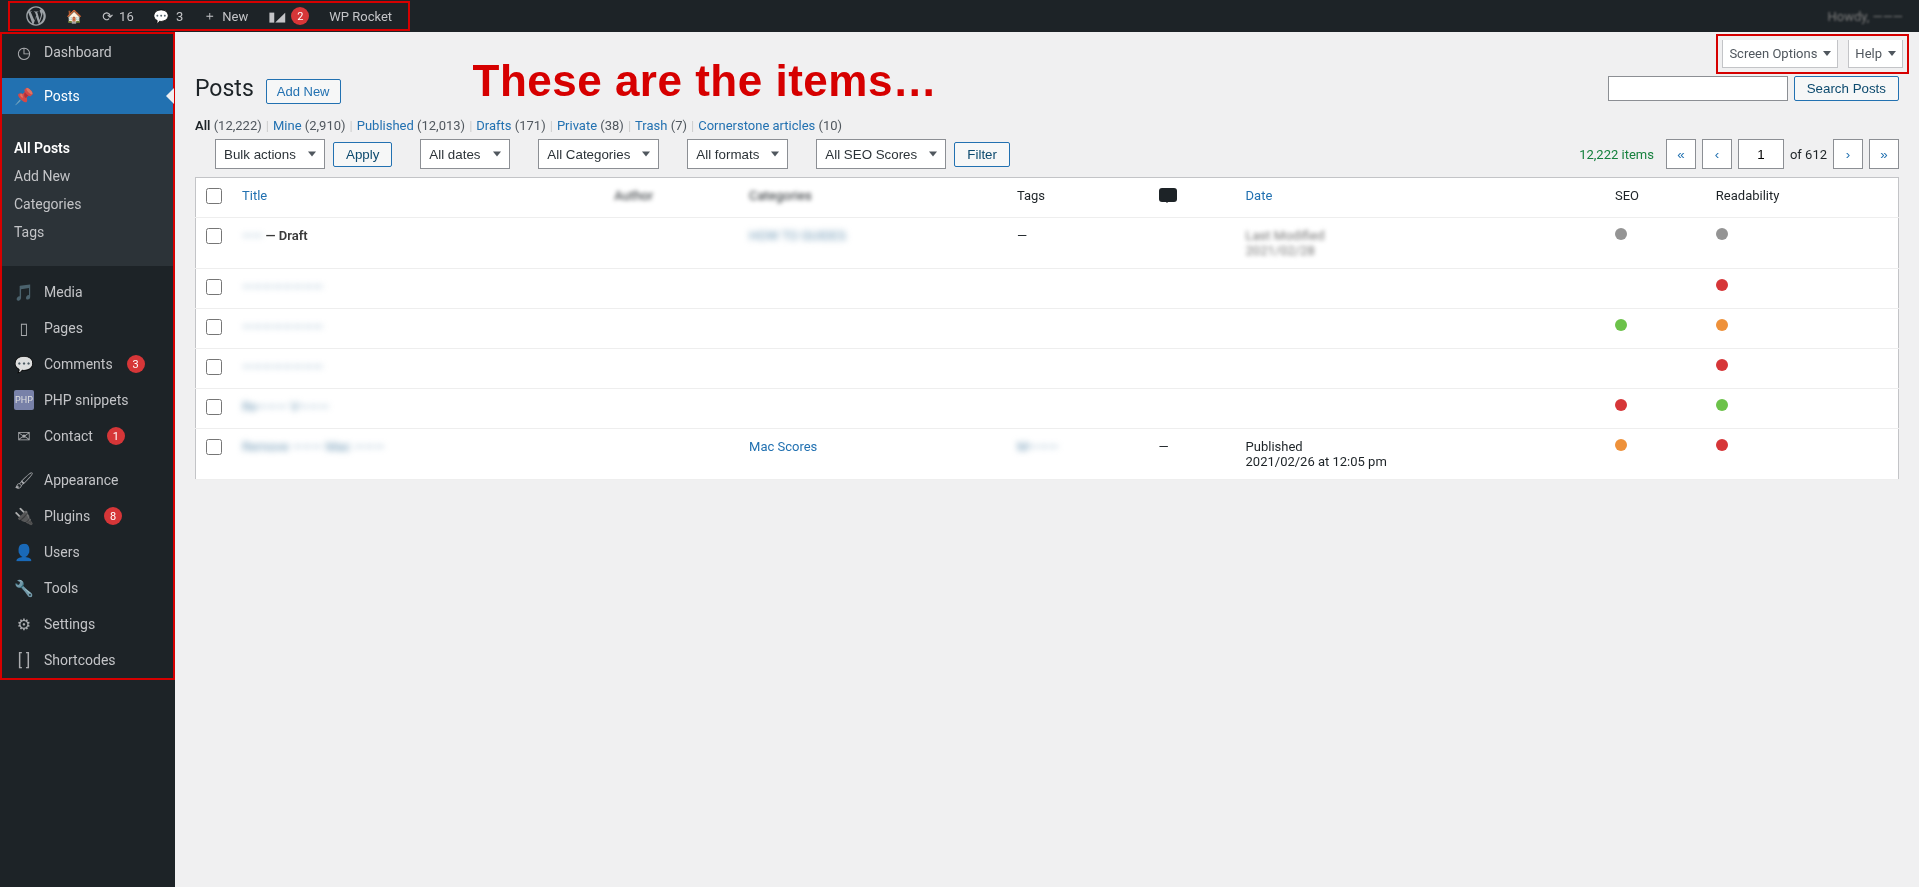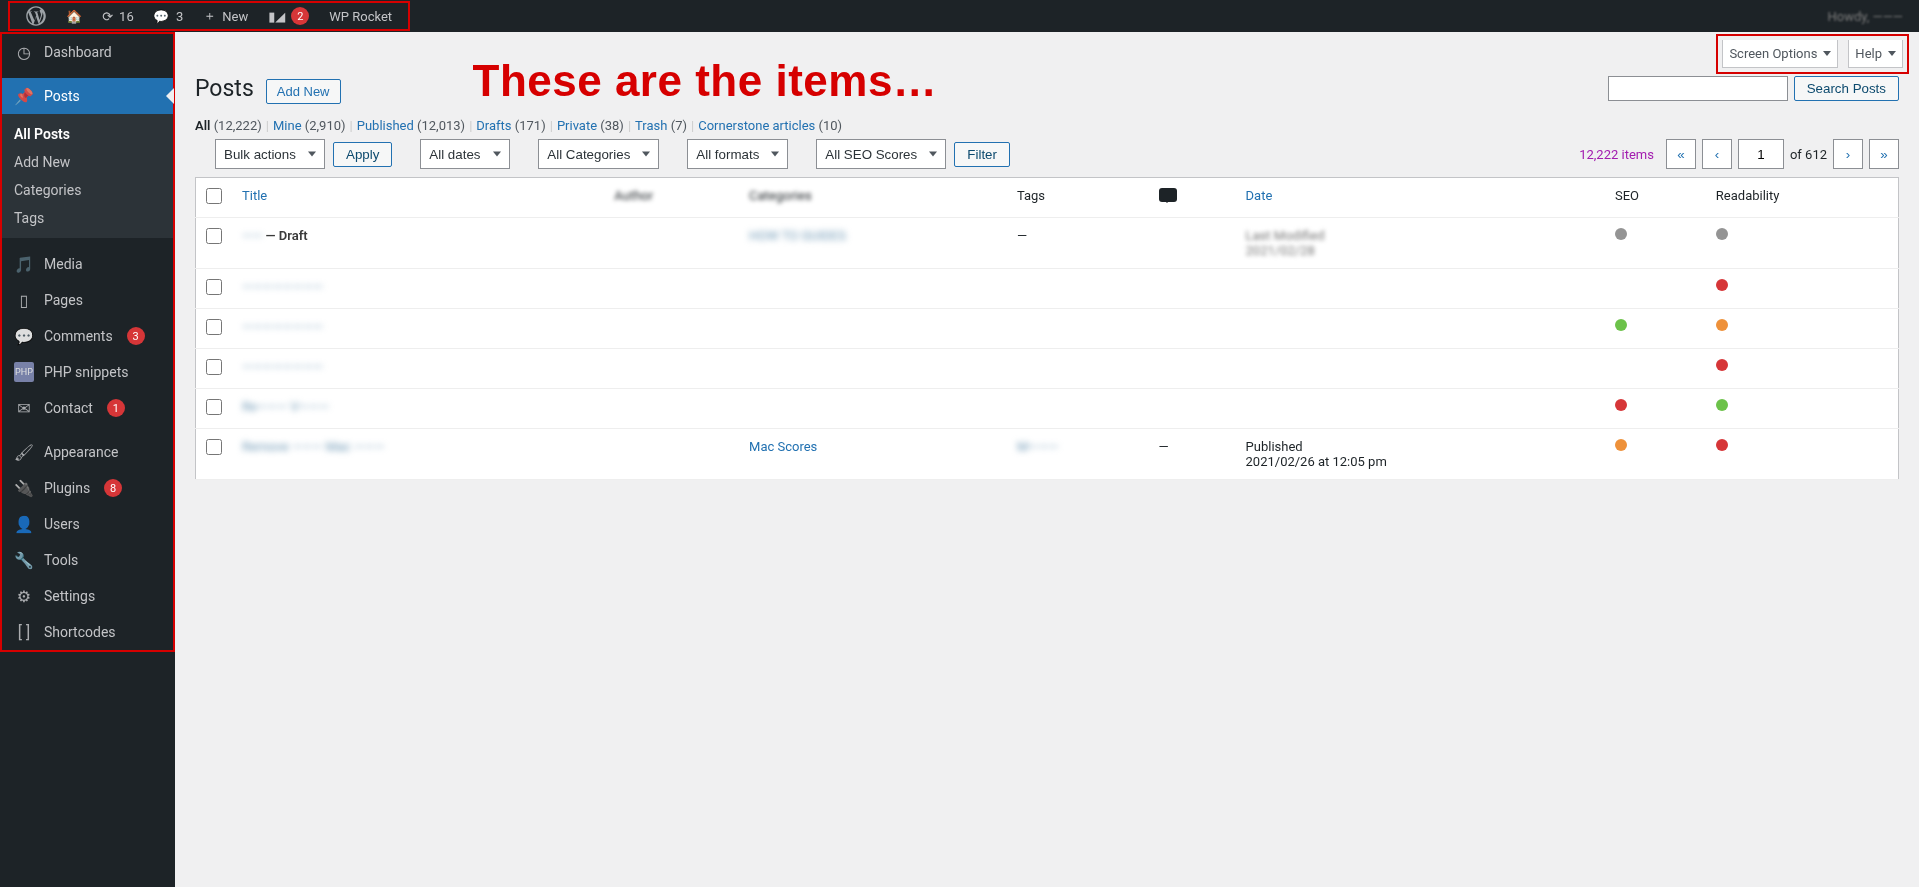--- a/index.html
+++ b/index.html
@@ -14,21 +14,21 @@
 .adminbar .ab-right { margin-left: auto; color: #7b7b7b; padding-right: 8px; filter: blur(1px); }
 .wp-logo svg { width: 20px; height: 20px; fill: #9ca2a7; }
 
 
 .sidebar { position: fixed; top: 32px; left: 0; width: 175px; bottom: 0; background: #1d2327; color: #c3c4c7; font-size: 14px; }
 .side-outline { border: 2px solid #d60000; }
 .menu-top { display: flex; align-items: center; gap: 10px; padding: 8px 12px; color: #c3c4c7; cursor: pointer; }
 .menu-top.current { background: #2271b1; color: #fff; position: relative; }
 .menu-top.current::after { content: ""; position: absolute; right: -1px; top: 50%; transform: translateY(-50%); border: 8px solid transparent; border-right-color: #f0f0f1; }
 .menu-sep { height: 8px; }
-.submenu { background: #2c3338; padding: 6px 0; }
+.submenu { background: #2c3338; padding: 20px 0; }
 .submenu .sub-item { padding: 6px 12px; color: #c3c4c7; cursor: pointer; display: block; }
 .submenu .sub-item.current { color: #fff; font-weight: 600; }
 .side-badge { background: #d63638; color: #fff; border-radius: 10px; min-width: 18px; height: 18px; display: inline-flex; align-items: center; justify-content: center; font-size: 11px; padding: 0 5px; margin-left: 4px; }
 .side-icon { width: 20px; height: 20px; display: inline-flex; align-items: center; justify-content: center; font-size: 16px; opacity: .85; }
 
 
 .main { margin-left: 175px; margin-top: 32px; padding: 10px 20px 40px 20px; }
 
 
 .screen-meta { position: absolute; top: 34px; right: 10px; border: 2px solid #d60000; display: flex; gap: 10px; padding: 4px; }
@@ -53,21 +53,21 @@
 .subsubsub .fl-item .count { color: #50575e; }
 .subsubsub .fl-item.current a { color: #1d2327; font-weight: 600; }
 .subsubsub .sep { color: #ccc; padding: 0 4px; }
 
 
 .tablenav { display: flex; align-items: center; gap: 8px; flex-wrap: wrap; margin: 6px 0; }
 .tablenav select, .tablenav .selectish { border: 1px solid #8c8f94; background: #fff; padding: 4px 28px 4px 8px; height: 30px; cursor: pointer; position: relative; color: #2c3338; appearance: none; }
 .sel-wrap { position: relative; display: inline-block; padding-left: 20px; }
 .sel-wrap::after { content: ""; position: absolute; right: 9px; top: 50%; transform: translateY(-50%); width: 0; height: 0; border-left: 4px solid transparent; border-right: 4px solid transparent; border-top: 5px solid #50575e; pointer-events: none; }
 .tablenav .right { margin-left: auto; display: flex; align-items: center; gap: 6px; }
-.pg-info { color: #a21caf; margin-right: 6px; }
+.pg-info { color: #15803d; margin-right: 6px; }
 .pg-btn { border: 1px solid #8c8f94; background: #fff; width: 30px; height: 30px; cursor: pointer; color: #2271b1; }
 .pg-input { border: 1px solid #8c8f94; width: 46px; height: 30px; text-align: center; }
 
 
 table.list { width: 100%; border-collapse: collapse; background: #fff; border: 1px solid #c3c4c7; margin-top: 8px; }
 table.list th, table.list td { text-align: left; padding: 10px 10px; border-bottom: 1px solid #eee; font-size: 13px; vertical-align: top; }
 table.list thead th { font-weight: 400; color: #2271b1; }
 table.list thead th.plain { color: #1d2327; }
 table.list .cb { width: 28px; text-align: center; }
 table.list input[type=checkbox] { width: 16px; height: 16px; }

